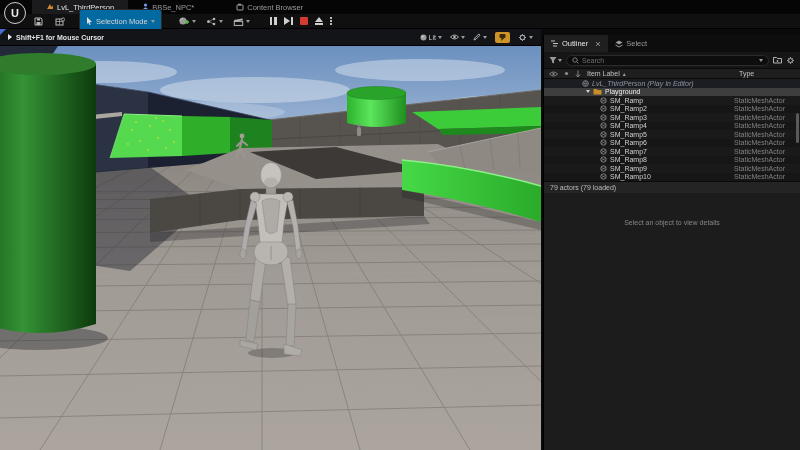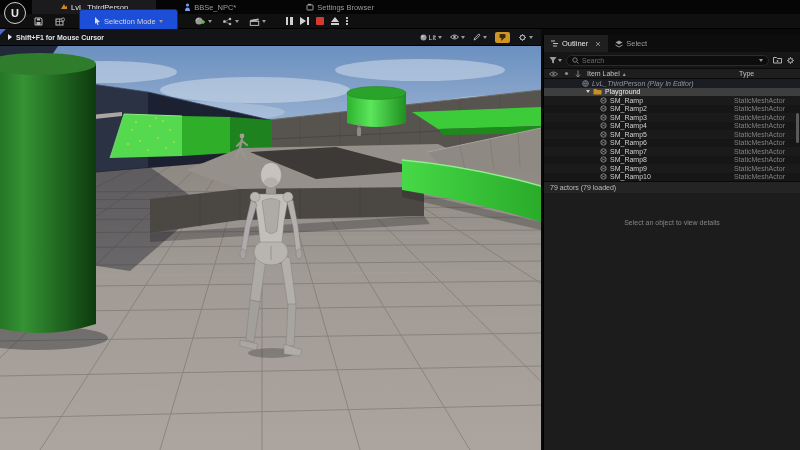--- a/index.html
+++ b/index.html
@@ -4,27 +4,27 @@
 <style>
   * { margin:0; padding:0; box-sizing:border-box; }
   html,body { background:#000; }
   #stage {
     position:relative; width:800px; height:450px; overflow:hidden;
     background:#0a0a0a; font-family:"Liberation Sans", sans-serif;
     -webkit-font-smoothing:antialiased; color:#cfcfcf;
   }
   
   #tabbar { position:absolute; left:0; top:0; width:800px; height:14px; background:#050505; display:flex; align-items:stretch; padding-left:32px; }
-  .doc-tab { display:flex; align-items:center; gap:3px; padding:0 28px; font-size:7.5px; color:#9a9a9a; }
+  .doc-tab { display:flex; align-items:center; gap:3px; padding:0 14px; font-size:7.5px; color:#9a9a9a; }
   .doc-tab.active { background:#1b1b1d; color:#e6e6e6; }
   #ue-logo { position:absolute; left:4px; top:2px; width:22px; height:22px; border-radius:50%; border:1.5px solid #cfcfcf; background:#101010; display:flex; align-items:center; justify-content:center; color:#e8e8e8; font-size:11px; font-weight:bold; z-index:5; }
   
   #toolbar { position:absolute; left:0; top:14px; width:800px; height:15px; background:#101010; border-bottom:1px solid #000; display:flex; align-items:center; gap:6px; padding-left:34px; }
   .tb-icon { display:flex; align-items:center; gap:2px; color:#b5b5b5; }
-  .pill { display:flex; align-items:center; gap:3px; background:#1d4ed8; border:1px solid #2a2a2a; border-radius:3px; height:25px; padding:0 14px; font-size:7.5px; color:#d5d5d5; }
+  .pill { display:flex; align-items:center; gap:3px; background:#0369a1; border:1px solid #2a2a2a; border-radius:3px; height:25px; padding:0 6px; font-size:7.5px; color:#d5d5d5; }
   .caret { width:0; height:0; border-left:2.5px solid transparent; border-right:2.5px solid transparent; border-top:3px solid #9a9a9a; display:inline-block; }
   .playctl { display:flex; align-items:center; gap:7px; margin-left:14px; }
   .pause-bars { display:flex; gap:2px; } .pause-bars i { width:2.5px; height:8px; background:#cfcfcf; }
   .step-ico { display:flex; align-items:center; gap:1px; }
   .step-tri { width:0; height:0; border-top:4px solid transparent; border-bottom:4px solid transparent; border-left:6px solid #cfcfcf; }
   .step-bar { width:2px; height:8px; background:#cfcfcf; }
   .stop-sq { width:8px; height:8px; background:#d23b2e; border-radius:1px; }
   .eject { display:flex; flex-direction:column; align-items:center; gap:1px; }
   .eject-tri { width:0; height:0; border-left:4px solid transparent; border-right:4px solid transparent; border-bottom:5px solid #cfcfcf; }
   .eject-bar { width:8px; height:2px; background:#cfcfcf; }
@@ -82,21 +82,21 @@
           <circle cx="3.5" cy="2" r="1.6" fill="#7a9cf0"></circle>
           <path d="M1 8 Q1 4.5 3.5 4.5 Q6 4.5 6 8 Z" fill="#7a9cf0"></path>
         </svg>
       <span>BBSe_NPC*</span>
     </div>
     <div class="doc-tab" style="margin-left:14px;">
       <svg class="ico" width="8" height="8" viewBox="0 0 8 8">
           <rect x="1" y="2" width="6" height="5" rx="0.5" fill="none" stroke="#a0a0a0" stroke-width="1"></rect>
           <rect x="2" y="0.8" width="3" height="1.4" fill="#a0a0a0"></rect>
         </svg>
-      <span>Settings Browser</span>
+      <span>Content Browser</span>
     </div>
   </div>
 
   <div id="toolbar">
     <span class="tb-icon">
       <svg class="ico" width="9" height="9" viewBox="0 0 9 9">
           <path d="M1 1 H7 L8 2 V8 H1 Z" fill="none" stroke="#b5b5b5" stroke-width="1"></path>
           <rect x="3" y="1.5" width="3" height="2" fill="#b5b5b5"></rect>
           <rect x="2.5" y="5" width="4" height="3" fill="#b5b5b5"></rect>
         </svg>

